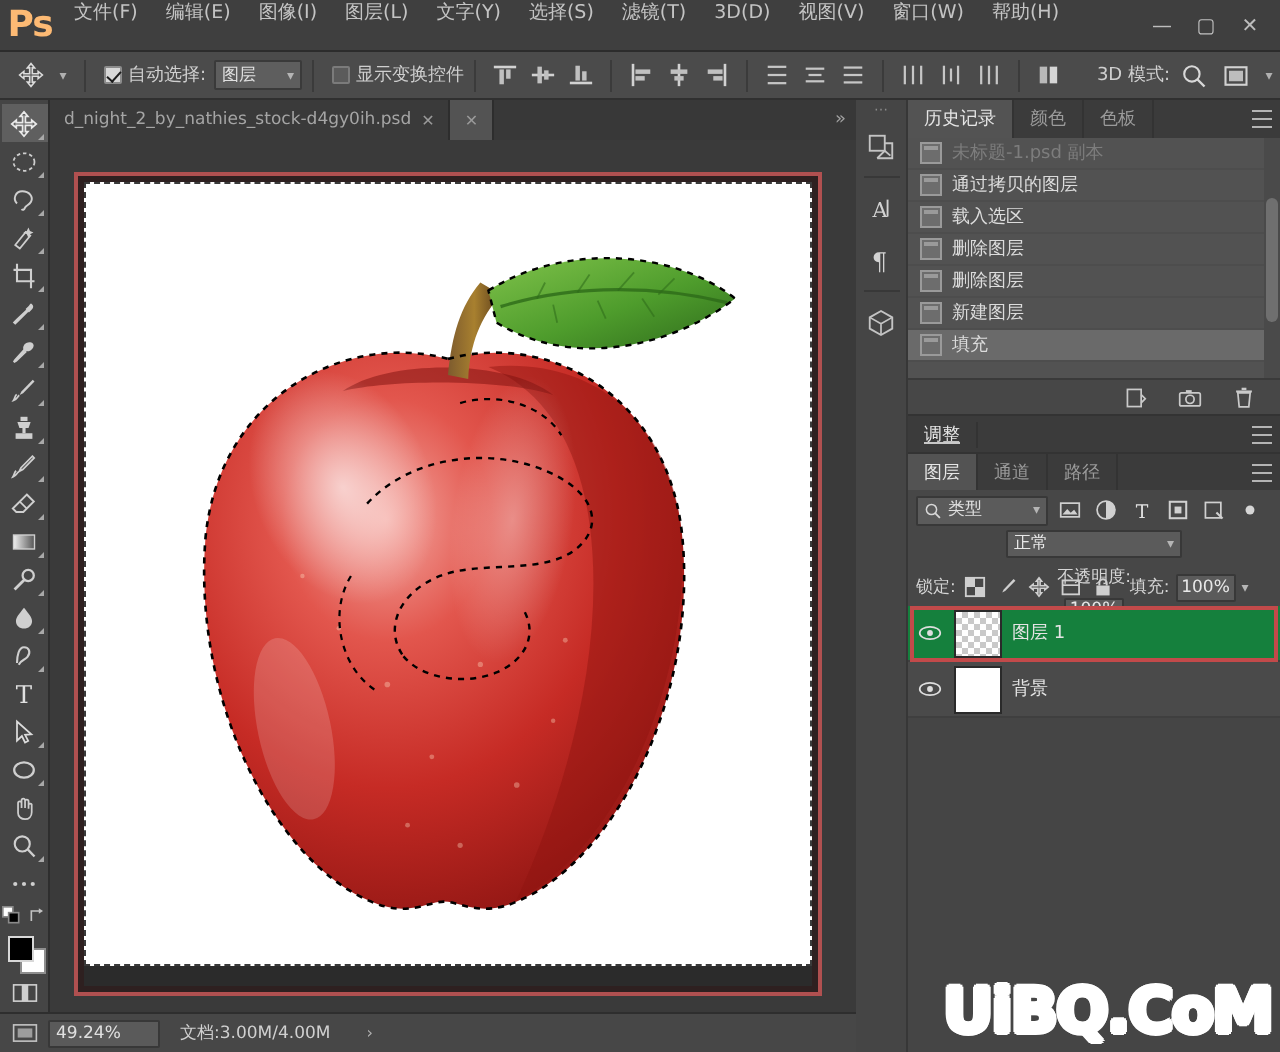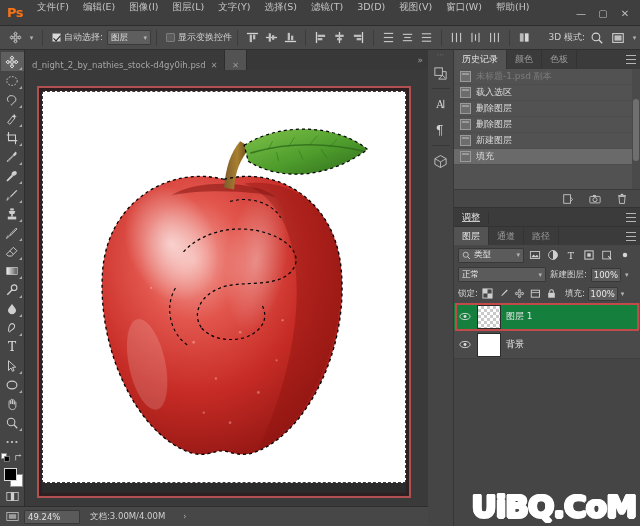--- a/index.html
+++ b/index.html
@@ -13,21 +13,21 @@
   #app{ position:relative; width:640px; height:526px; background:#454545; }
 
   
   .menubar{
     position:absolute; left:0; top:0; width:640px; height:26px;
     background:#3f3f3f; display:flex; align-items:center;
     border-bottom:1px solid #2c2c2c;
   }
   .ps-logo{
     width:30px; height:26px; display:flex; align-items:center; justify-content:center;
-    color:#f97316; font-weight:bold; font-size:13px; letter-spacing:-0.5px;
+    color:#fdba74; font-weight:bold; font-size:18px; letter-spacing:-0.5px;
     font-family:"DejaVu Sans","Liberation Sans",sans-serif;
   }
   .menu-item{
     padding:0 7px; height:38px; line-height:26px; font-size:9.5px; color:#c4c4c4;
     white-space:nowrap; cursor:default;
   }
   .win-buttons{ position:absolute; right:4px; top:0; height:26px; display:flex; align-items:center; }
   .win-btn{
     width:22px; height:20px; display:flex; align-items:center; justify-content:center;
     color:#bdbdbd; font-size:10px;
@@ -64,21 +64,21 @@
     margin:0 1px;
   }
   .opt-right{ margin-left:auto; display:flex; align-items:center; gap:2px; padding-right:0;justify-content:flex-end; }
 
   
   .tabbar{
     position:absolute; left:25px; top:50px; width:403px; height:20px;
     background:#383838; display:flex; align-items:flex-end;
   }
   .tab{
-    height:20px; display:flex; align-items:flex-end; gap:5px; padding:0 7px;
+    height:20px; display:flex; align-items:center; gap:5px; padding:0 7px;
     font-size:8.5px; color:#a5a5a5; background:#3a3a3a; border-right:1px solid #2d2d2d;
     white-space:nowrap; max-width:220px; overflow:hidden;
   }
   .tab.active{ background:#535353; color:#e2e2e2; }
   .tab .x{ font-size:8px; color:#9a9a9a; }
   .tab-overflow{ margin-left:auto; padding-right:5px; color:#a0a0a0; font-size:9px; line-height:20px;}
 
   
   .toolbar{
     position:absolute; left:0; top:50px; width:25px; height:456px;
@@ -203,21 +203,21 @@
     height:20px; background:#474747; display:flex; align-items:center; padding:0 4px; gap:3px;
   }
   .filter-select{
     width:66px; height:15px; background:#5b5b5b; border:1px solid #383838;
     display:flex; align-items:center; gap:3px; padding:0 3px; font-size:8.5px; color:#e0e0e0;
     border-radius:1px;
   }
   .filter-select .cv{ margin-left:auto; font-size:7px; color:#b5b5b5; }
   .filter-ico{ width:15px;height:15px;display:flex;align-items:center;justify-content:center; }
   .blend-row{
-    height:19px; background:#474747; display:flex; align-items:center; padding:0 4px; gap:4px;
+    height:19px; background:#474747; display:flex; align-items:center; padding:0 4px; gap:4px;flex-direction:column;
   }
   .blend-select{
     width:88px;height:15px;background:#5b5b5b;border:1px solid #383838;border-radius:1px;
     display:flex;align-items:center;padding:0 3px;font-size:8.5px;color:#e8e8e8;
   }
   .blend-select .cv{ margin-left:auto;font-size:7px;color:#b5b5b5;}
   .opa-label{ font-size:8.5px;color:#d5d5d5;white-space:nowrap; }
   .opa-val{
     width:30px;height:14px;background:#5b5b5b;border:1px solid #383838;border-radius:1px;
     font-size:8.5px;color:#e8e8e8;display:flex;align-items:center;justify-content:center;
@@ -728,20 +728,24 @@
           </div>
       </div>
 
       <div class="history-body">
         <div class="hist-row faded">
           <span class="hist-ico"></span>
           <span>未标题-1.psd 副本</span>
         </div>
         <div class="hist-row">
           <span class="hist-ico"></span>
+          <span>通过拷贝的图层</span>
+        </div>
+        <div class="hist-row">
+          <span class="hist-ico"></span>
           <span>载入选区</span>
         </div>
         <div class="hist-row">
           <span class="hist-ico"></span>
           <span>删除图层</span>
         </div>
         <div class="hist-row">
           <span class="hist-ico"></span>
           <span>删除图层</span>
         </div>
@@ -844,21 +848,21 @@
               <circle cx="7" cy="7" r="2.6" fill="#d6d6d6"></circle>
             </svg>
           </div>
       </div>
 
       <div class="blend-row">
         <div class="blend-select">
           <span>正常</span>
           <span class="cv">▾</span>
         </div>
-        <span class="opa-label">新建图层:</span>
+        <span class="opa-label">不透明度:</span>
         <span class="opa-val">100%</span>
         <span style="font-size:7px;color:#b5b5b5;">▾</span>
       </div>
 
       <div class="lock-row">
         <span class="lock-label">锁定:</span>
         <span class="lock-ico">
             <svg width="11" height="11" viewBox="0 0 12 12">
               <rect x="1" y="1" width="10" height="10" fill="none" stroke="#cfcfcf" stroke-width="1"></rect>
               <rect x="1" y="1" width="5" height="5" fill="#cfcfcf"></rect>

